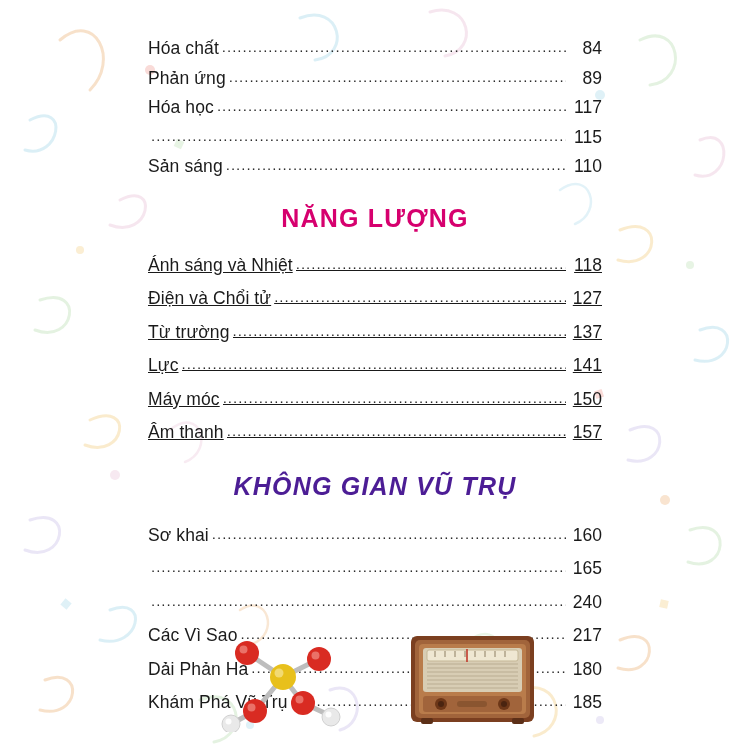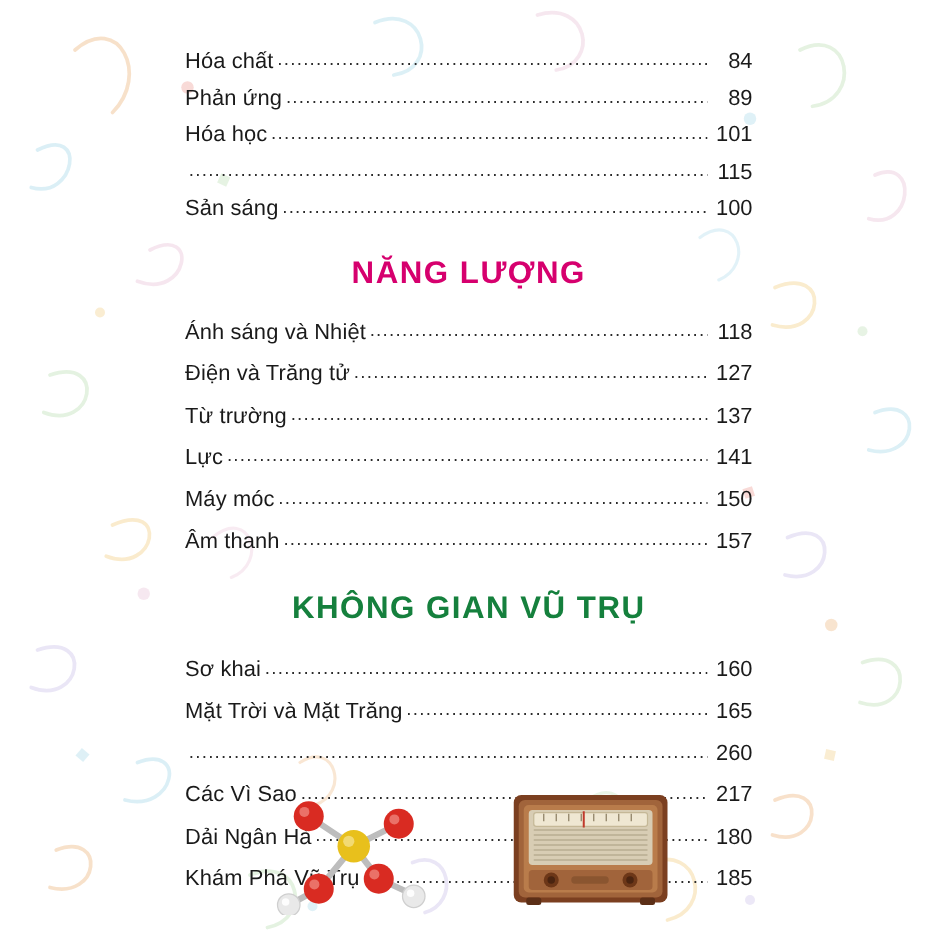--- a/index.html
+++ b/index.html
@@ -73,28 +73,29 @@
     font-weight: bold;
     letter-spacing: 1.2px;
   }
   .heading-nang-luong {
     color: #d6006e;
     font-size: 25px;
     margin: 28px 0 24px 0;
     text-align: center;
   }
   .heading-khong-gian {
-    color: #15803d;
+    color: #4c1d95;
     font-size: 25px;
     margin: 30px 0 26px 0;
+    font-style: italic;
   }
 
   .group-1 .toc-entry { margin-bottom: 12px; }
-  .group-2 .toc-entry { margin-bottom: 16px; }
-  .group-3 .toc-entry { margin-bottom: 16px; }
+  .group-2 .toc-entry { margin-bottom: 16px; text-decoration: underline; }
+  .group-3 .toc-entry { margin-bottom: 16px; align-items: center; }
 
   
   .illustrations {
     position: absolute;
     left: 0; right: 0;
     bottom: 18px;
     height: 110px;
     z-index: 3;
   }
   .molecule {
@@ -173,42 +174,42 @@
         <span class="toc-page">84</span>
       </div>
       <div class="toc-entry">
         <span class="toc-title">Phản ứng</span>
         <span class="toc-dots">......................................................................................................................</span>
         <span class="toc-page">89</span>
       </div>
       <div class="toc-entry">
         <span class="toc-title">Hóa học</span>
         <span class="toc-dots">......................................................................................................................</span>
-        <span class="toc-page">101</span>
+        <span class="toc-page">117</span>
       </div>
       <div class="toc-entry">
         <span class="toc-dots">......................................................................................................................</span>
         <span class="toc-page">115</span>
       </div>
       <div class="toc-entry">
         <span class="toc-title">Sản sáng</span>
         <span class="toc-dots">......................................................................................................................</span>
-        <span class="toc-page">100</span>
+        <span class="toc-page">110</span>
       </div>
     </div>
 
     <div class="section-heading heading-nang-luong">NĂNG LƯỢNG</div>
     <div class="group-2">
       <div class="toc-entry">
         <span class="toc-title">Ánh sáng và Nhiệt</span>
         <span class="toc-dots">......................................................................................................................</span>
         <span class="toc-page">118</span>
       </div>
       <div class="toc-entry">
-        <span class="toc-title">Điện và Trăng tử</span>
+        <span class="toc-title">Điện và Chổi tử</span>
         <span class="toc-dots">......................................................................................................................</span>
         <span class="toc-page">127</span>
       </div>
       <div class="toc-entry">
         <span class="toc-title">Từ trường</span>
         <span class="toc-dots">......................................................................................................................</span>
         <span class="toc-page">137</span>
       </div>
       <div class="toc-entry">
         <span class="toc-title">Lực</span>
@@ -228,35 +229,34 @@
     </div>
 
     <div class="section-heading heading-khong-gian">KHÔNG GIAN VŨ TRỤ</div>
     <div class="group-3">
       <div class="toc-entry">
         <span class="toc-title">Sơ khai</span>
         <span class="toc-dots">......................................................................................................................</span>
         <span class="toc-page">160</span>
       </div>
       <div class="toc-entry">
-        <span class="toc-title">Mặt Trời và Mặt Trăng</span>
         <span class="toc-dots">......................................................................................................................</span>
         <span class="toc-page">165</span>
       </div>
       <div class="toc-entry">
         <span class="toc-dots">......................................................................................................................</span>
-        <span class="toc-page">260</span>
+        <span class="toc-page">240</span>
       </div>
       <div class="toc-entry">
         <span class="toc-title">Các Vì Sao</span>
         <span class="toc-dots">......................................................................................................................</span>
         <span class="toc-page">217</span>
       </div>
       <div class="toc-entry">
-        <span class="toc-title">Dải Ngân Hà</span>
+        <span class="toc-title">Dải Phản Hà</span>
         <span class="toc-dots">......................................................................................................................</span>
         <span class="toc-page">180</span>
       </div>
       <div class="toc-entry">
         <span class="toc-title">Khám Phá Vũ Trụ</span>
         <span class="toc-dots">......................................................................................................................</span>
         <span class="toc-page">185</span>
       </div>
     </div>
 

